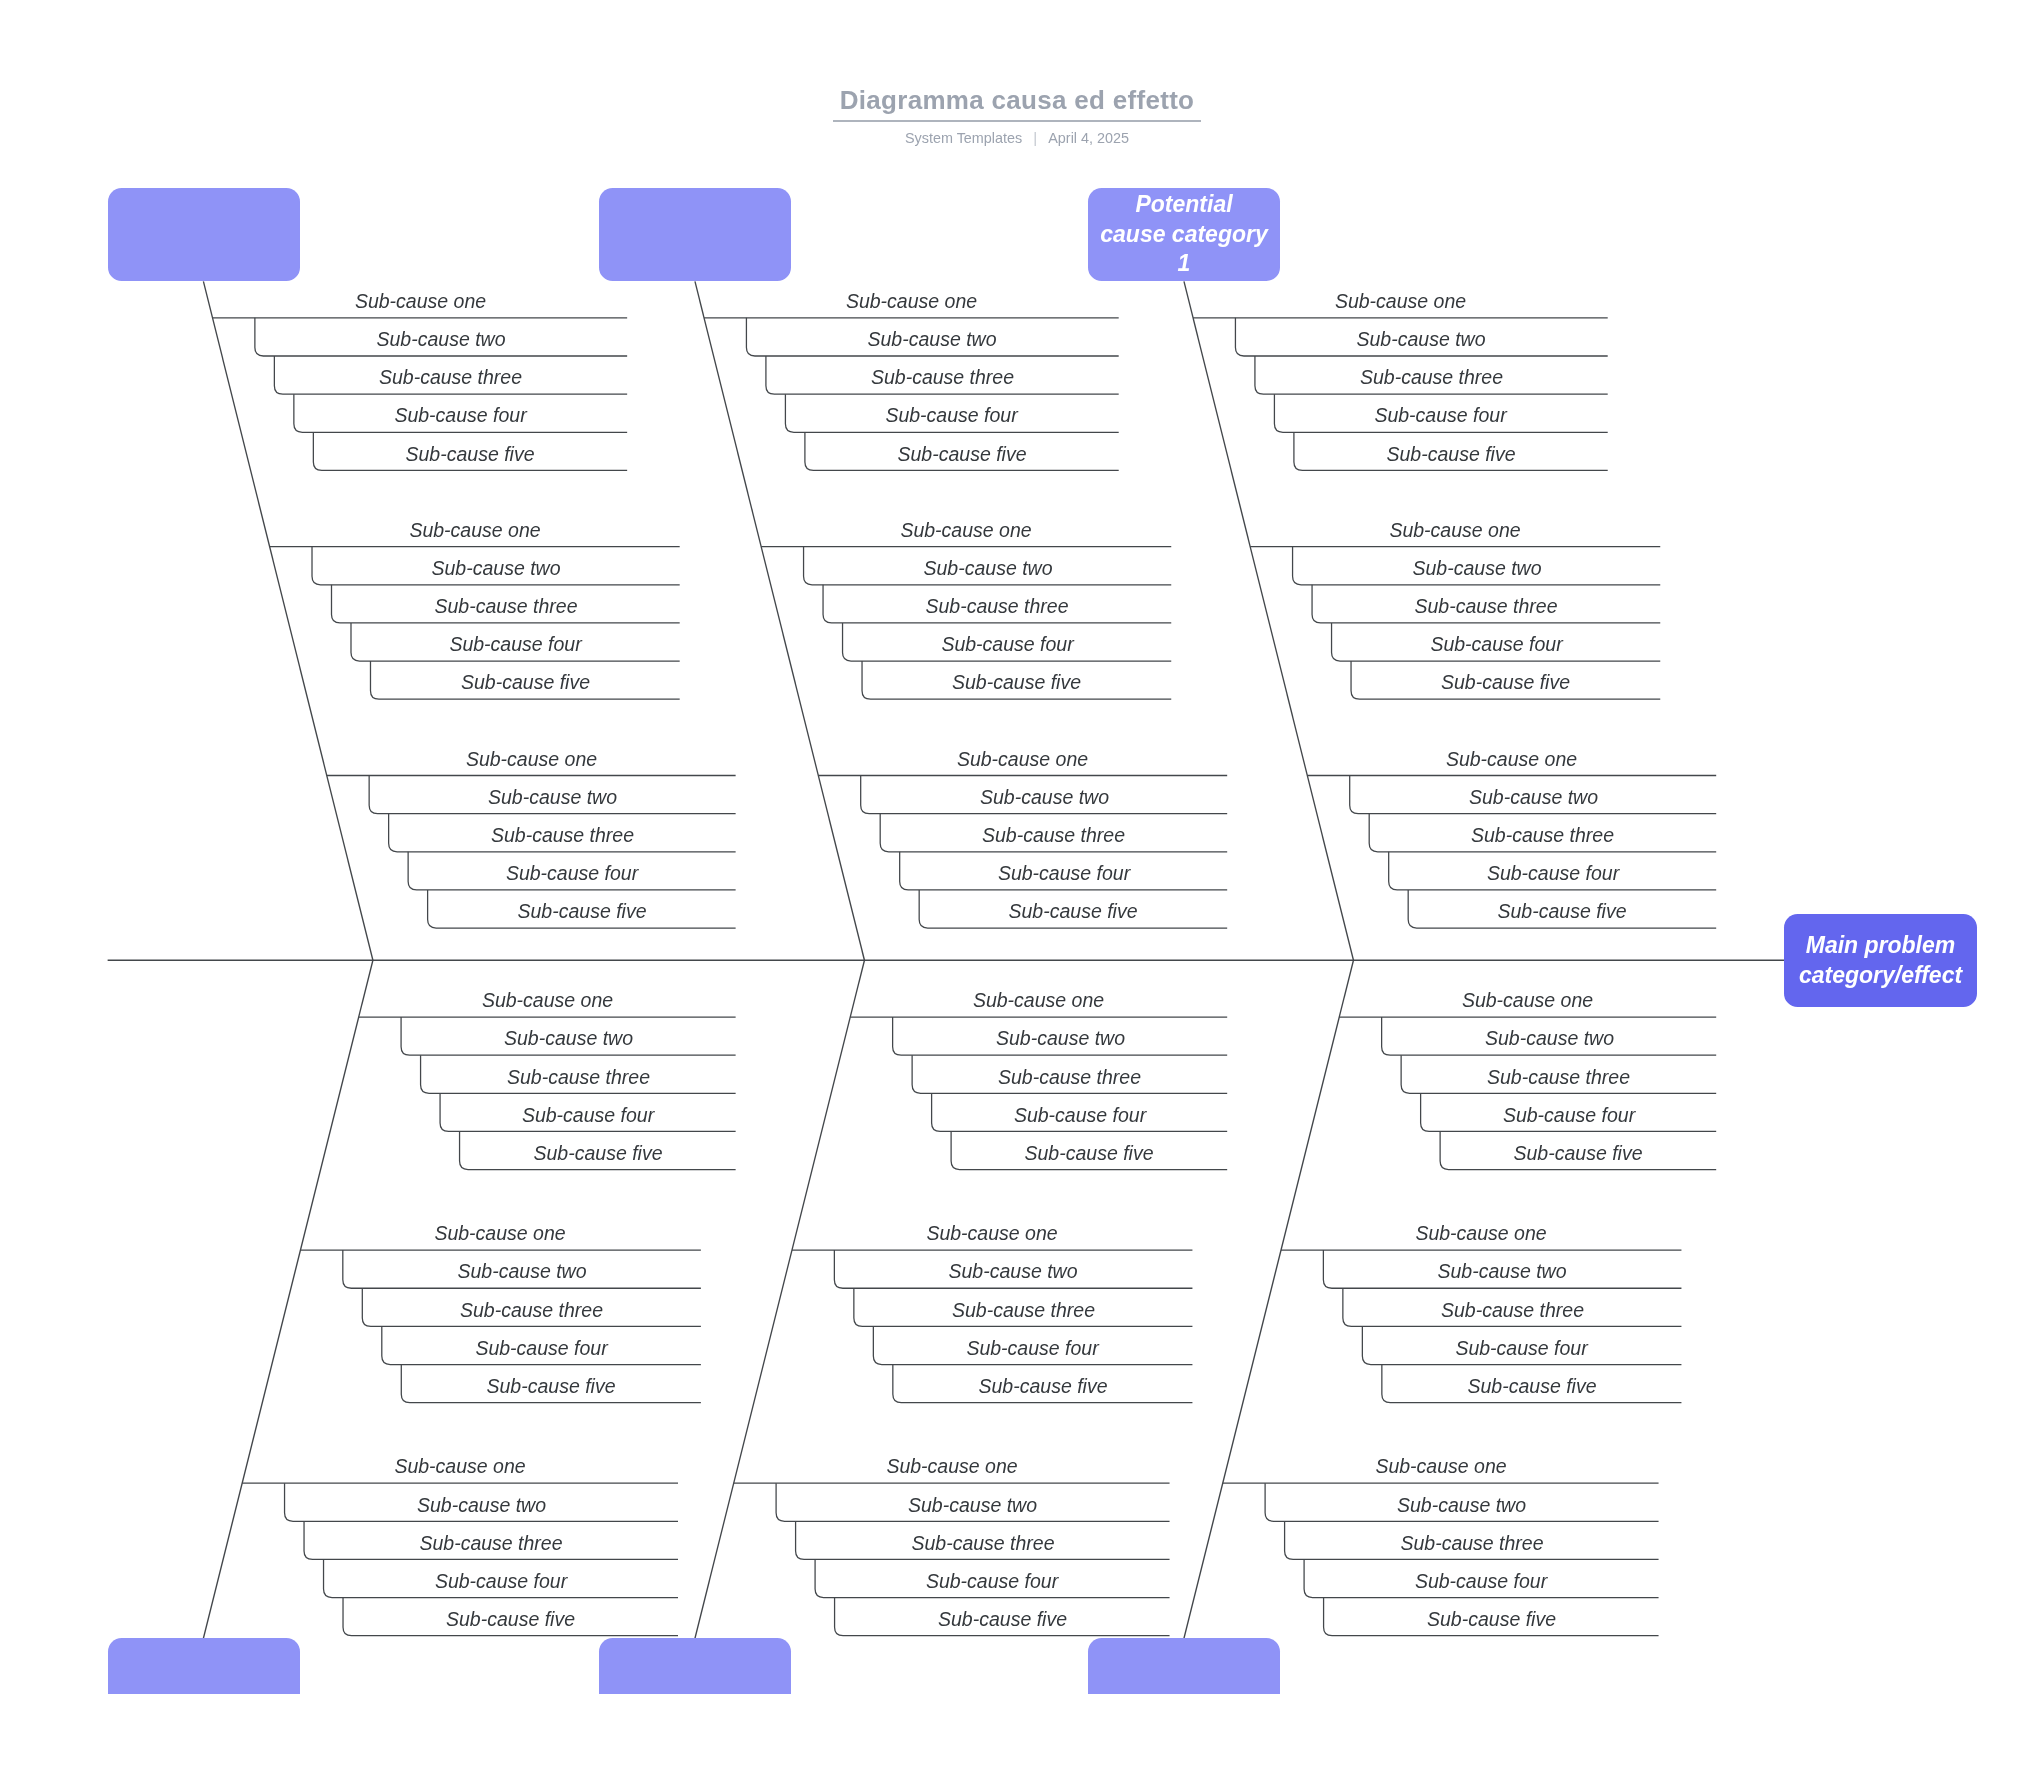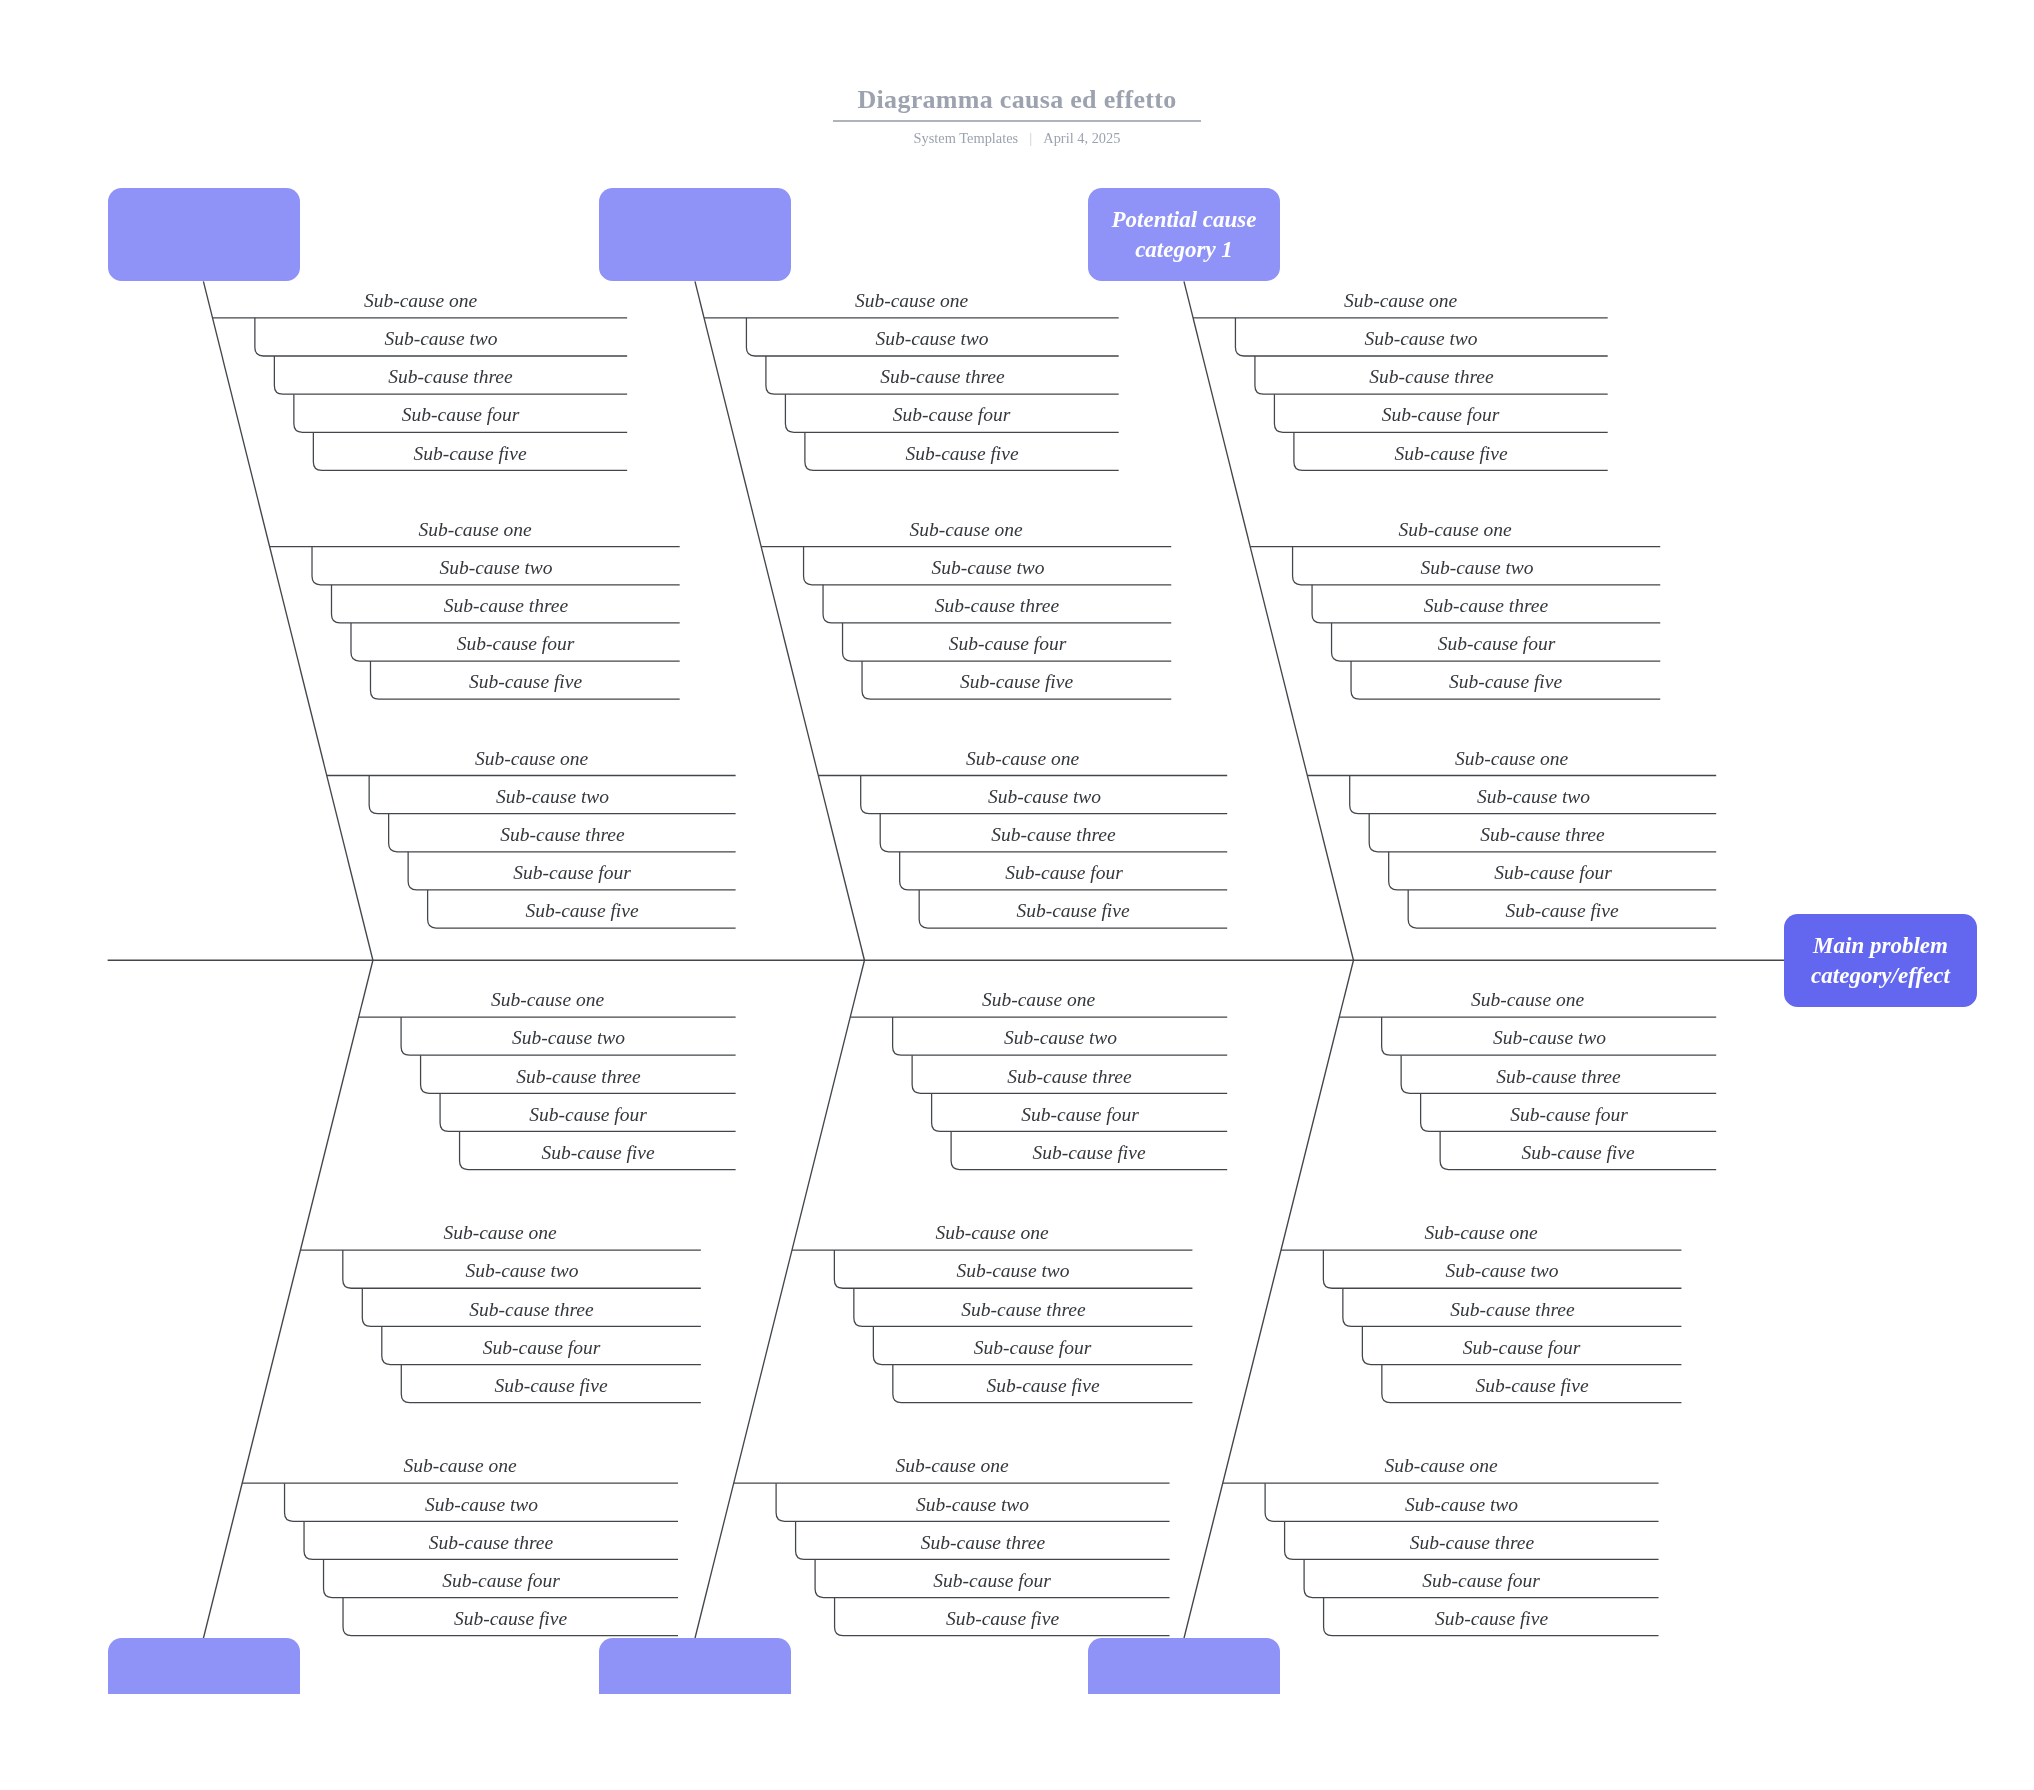--- a/index.html
+++ b/index.html
@@ -1,21 +1,21 @@
 <!DOCTYPE html>
 <html style="font-size:13.6px"><head>
 <meta charset="utf-8">
 <style>
   html,body{margin:0;padding:0;background:#ffffff;}
   .canvas{
     position:relative;
     width:2034px;
     height:1694px;
     background:#ffffff;
-    font-family:Liberation Serif, serif;
+    font-family:Liberation Sans, sans-serif;
     overflow:hidden;
   }
   
   .title{
     position:absolute; top:85px; left:0; right:0;
     text-align:center;
     font-size:26px; font-weight:700;
     color:#9CA3AF; letter-spacing:0.3px;
   }
   .title-underline{

